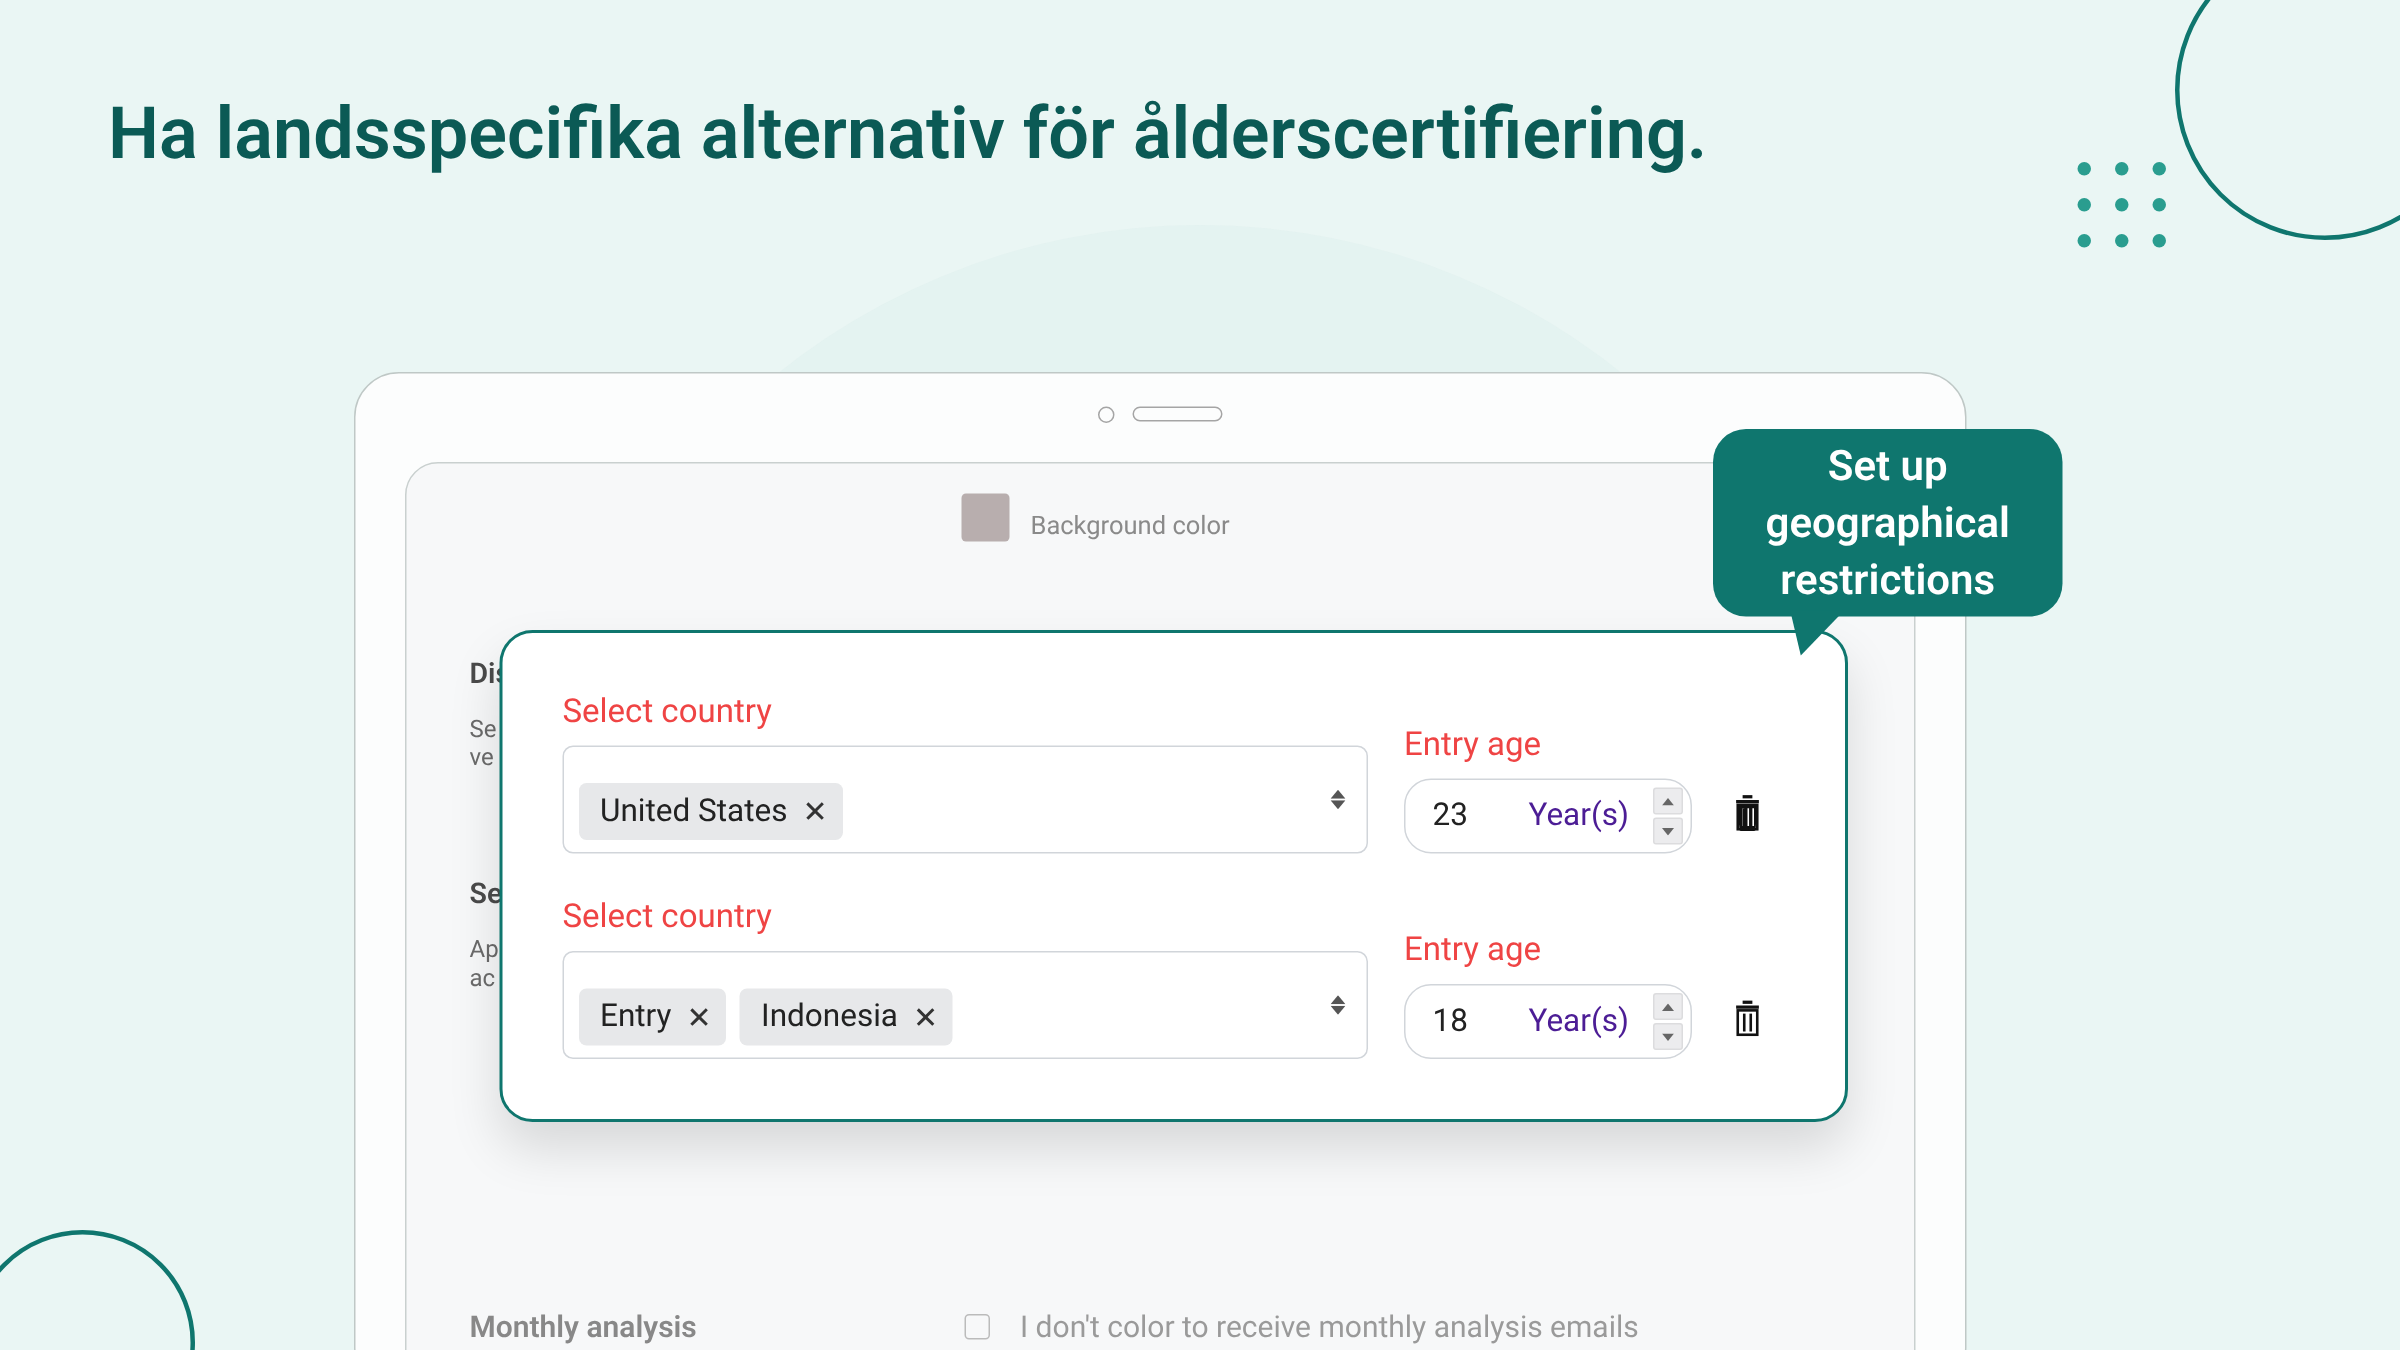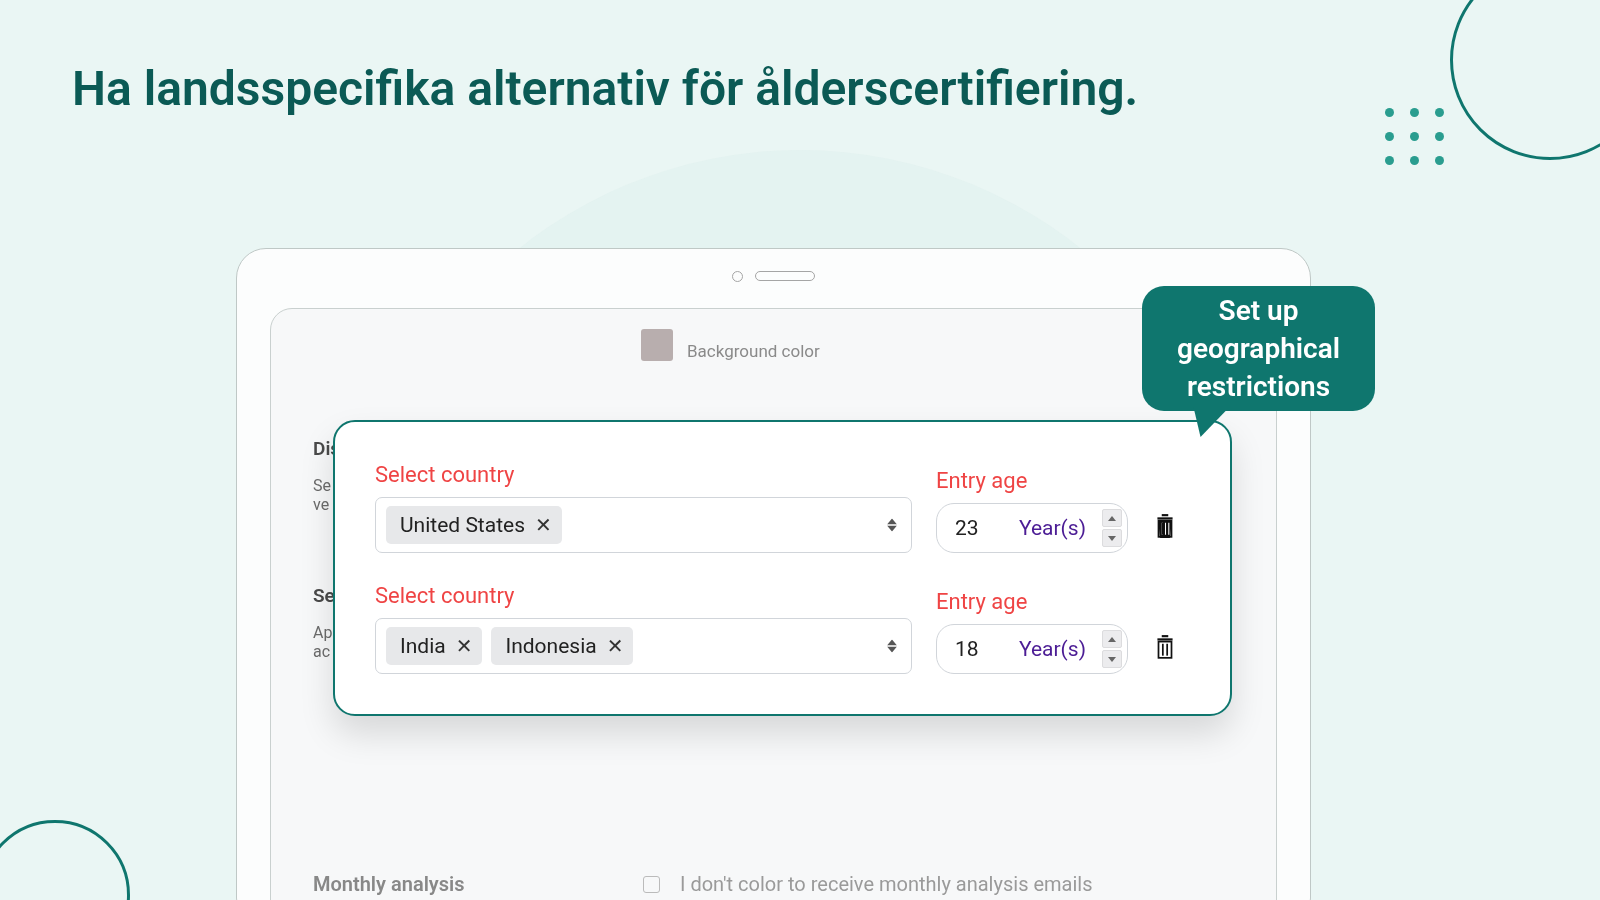--- a/index.html
+++ b/index.html
@@ -193,21 +193,21 @@
   .field { display: flex; flex-direction: column; gap: 10px; }
   .country-field { flex: 1; }
   .age-field { width: 192px; }
 
   .label { font-size: 22px; color: #ef4444; }
 
   .select-box {
     position: relative;
     border: 1px solid #d1d5da;
     border-radius: 7px;
-    padding: 8px 42px 8px 10px;
+    padding: 24px 42px 8px 10px;
     min-height: 50px;
     display: flex;
     align-items: center;
     gap: 9px;
     flex-wrap: wrap;
     background: #fff;
   }
   .select-caret {
     position: absolute;
     right: 14px;
@@ -425,21 +425,21 @@
       </svg>
     </div>
   </div>
 
   
   <div class="row">
     <div class="field country-field">
       <div class="label">Select country</div>
       <div class="select-box">
         <div class="chip">
-          <span>India</span>
+          <span>Entry</span>
           <span class="x">✕</span>
         </div>
         <div class="chip">
           <span>Indonesia</span>
           <span class="x">✕</span>
         </div>
         <div class="select-caret">
           <svg width="10" height="6">
               <polygon points="5,0 10,6 0,6" fill="#555"></polygon>
             </svg>

